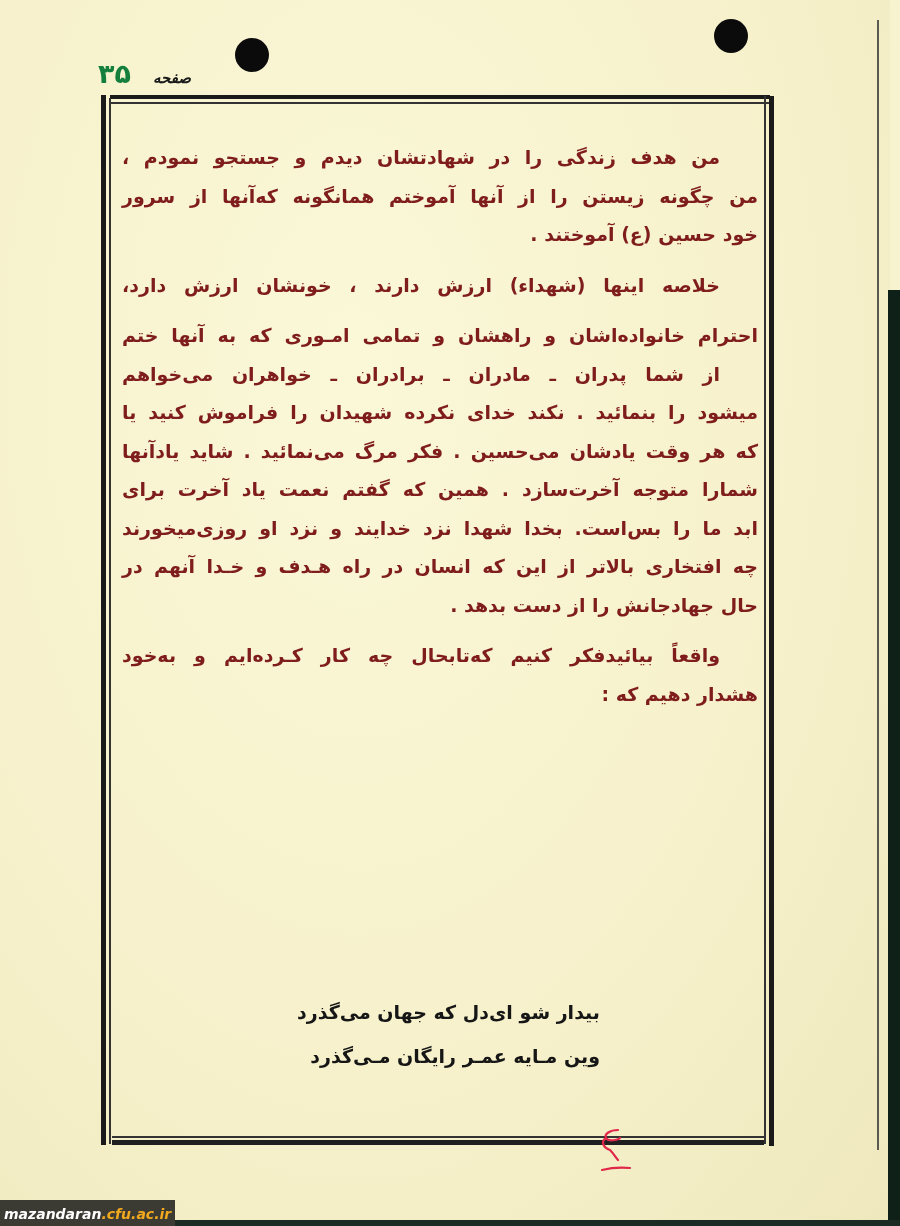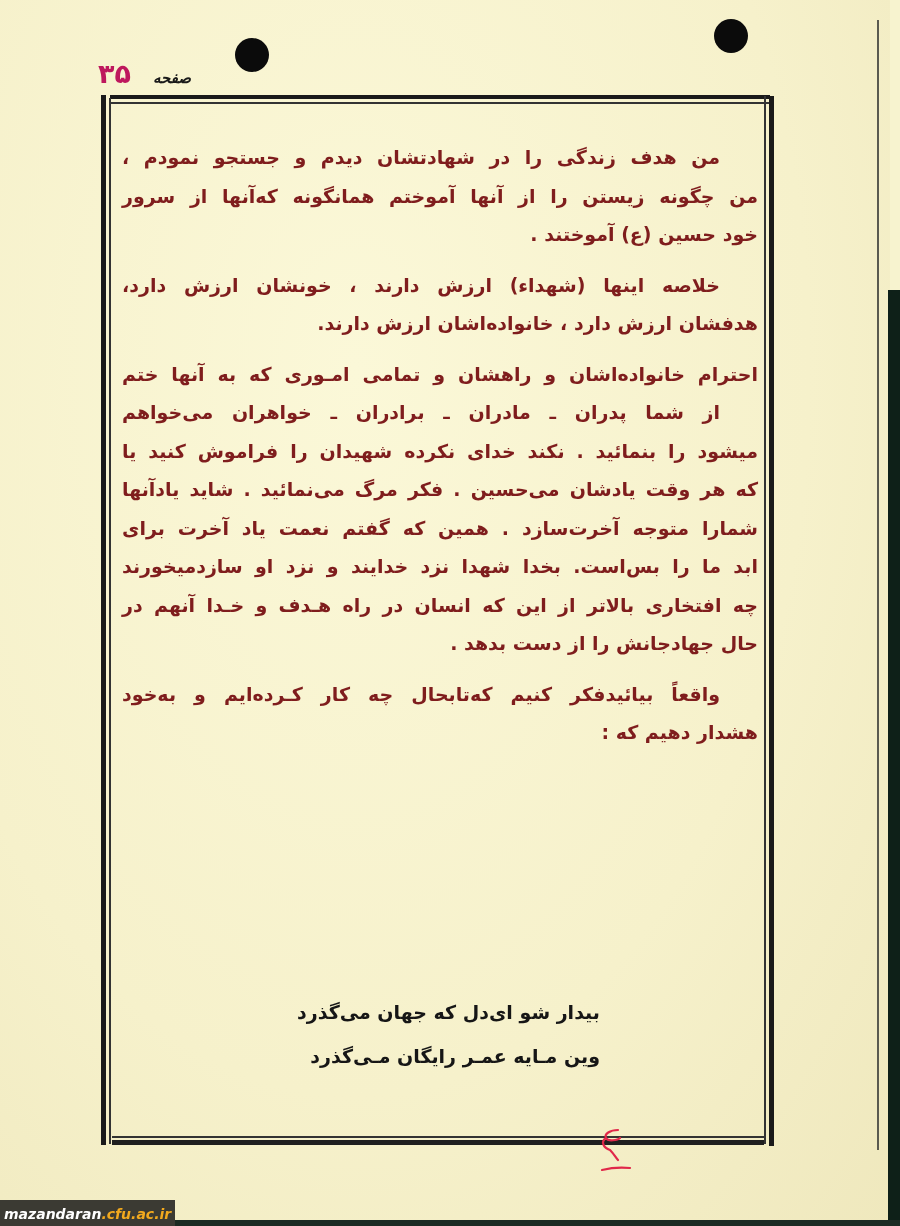--- a/index.html
+++ b/index.html
@@ -23,21 +23,21 @@
     position: absolute; left: 877px; top: 20px; width: 1.5px; height: 1130px;
     background: #5a5a50;
   }
   .punch {
     position: absolute; width: 34px; height: 34px; border-radius: 50%; background: #0b0b0b;
   }
   .page-label {
     position: absolute; top: 58px; left: 98px; direction: rtl;
     display: flex; align-items: baseline; gap: 22px;
   }
-  .page-num { font-size: 27px; font-weight: bold; color: #be185d; text-align: right; }
+  .page-num { font-size: 27px; font-weight: bold; color: #15803d; text-align: right; }
   .page-word { font-size: 15px; font-weight: bold; font-style: italic; color: #1a1a1a; }
 
   
   .frame-top-thick { position: absolute; left: 110px; top: 95px; width: 660px; height: 4px; background: #1a1a1a; }
   .frame-top-thin { position: absolute; left: 110px; top: 102px; width: 660px; height: 1.5px; background: #333; }
   .frame-bot-thin { position: absolute; left: 112px; top: 1136px; width: 652px; height: 1.5px; background: #333; }
   .frame-bot-thick { position: absolute; left: 112px; top: 1140px; width: 652px; height: 5px; background: #1f1f1f; }
   .frame-left-thick { position: absolute; left: 101px; top: 95px; width: 5px; height: 1050px; background: #1a1a1a; }
   .frame-left-thin { position: absolute; left: 109px; top: 98px; width: 2px; height: 1046px; background: #333; }
   .frame-right-thin { position: absolute; left: 764px; top: 96px; width: 2px; height: 1048px; background: #333; }
@@ -92,28 +92,27 @@
 <div class="frame-right-thick"></div>
 <div class="frame-bot-thin"></div>
 <div class="frame-bot-thick"></div>
 
 <div class="body-text">
   <div class="line indent">من هدف زندگی را در شهادتشان دیدم و جستجو نمودم ،</div>
   <div class="line">من چگونه زیستن را از آنها آموختم همانگونه که‌آنها از سرور</div>
   <div class="line last">خود حسین (ع) آموختند .</div>
   <div class="gap"></div>
   <div class="line indent">خلاصه اینها (شهداء) ارزش دارند ، خونشان ارزش دارد،</div>
-  <div class="line last">هدفشان ارزش دارد ، خانواده‌اشان ارزش دارند.</div>
   <div class="gap"></div>
   <div class="line">احترام خانواده‌اشان و راهشان و تمامی امـوری که به آنها ختم</div>
   <div class="line indent">از شما پدران ـ مادران ـ برادران ـ خواهران  می‌خواهم</div>
   <div class="line">میشود را بنمائید .  نکند خدای نکرده شهیدان را فراموش کنید یا</div>
   <div class="line">که هر وقت یادشان می‌حسین . فکر مرگ می‌نمائید . شاید یادآنها</div>
   <div class="line">شمارا متوجه آخرت‌سازد . همین که گفتم نعمت یاد آخرت برای</div>
-  <div class="line">ابد ما را بس‌است. بخدا شهدا نزد خدایند و نزد او سازد‌میخورند</div>
+  <div class="line">ابد ما را بس‌است. بخدا شهدا نزد خدایند و نزد او روزی‌میخورند</div>
   <div class="line">چه افتخاری بالاتر از این که انسان در راه هـدف و خـدا آنهم در</div>
   <div class="line last">حال جهادجانش را از دست بدهد  .</div>
   <div class="gap"></div>
   <div class="line indent">واقعاً بیائیدفکر کنیم که‌تابحال چه کار کـرده‌ایم و به‌خود</div>
   <div class="line last">هشدار دهیم که  :</div>
 </div>
 
 <div class="poem">
   <div class="verse">بیدار شو ای‌دل که جهان می‌گذرد</div>
   <div class="verse">وین مـایه عمـر رایگان مـی‌گذرد</div>

